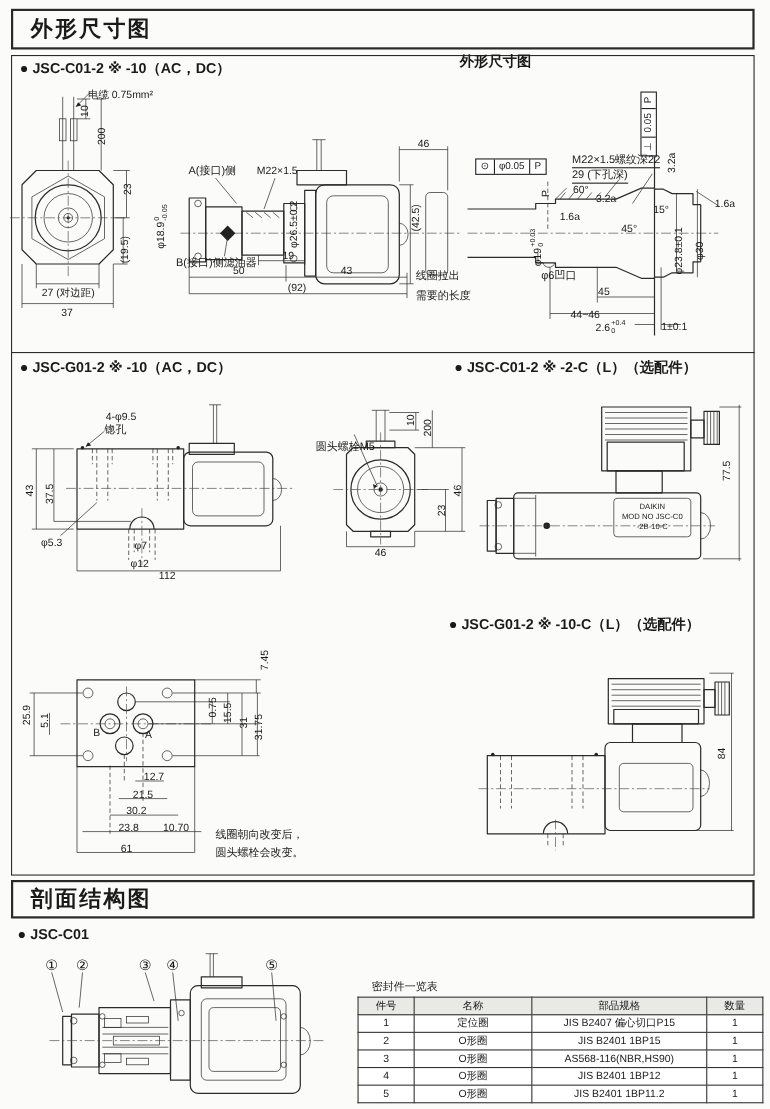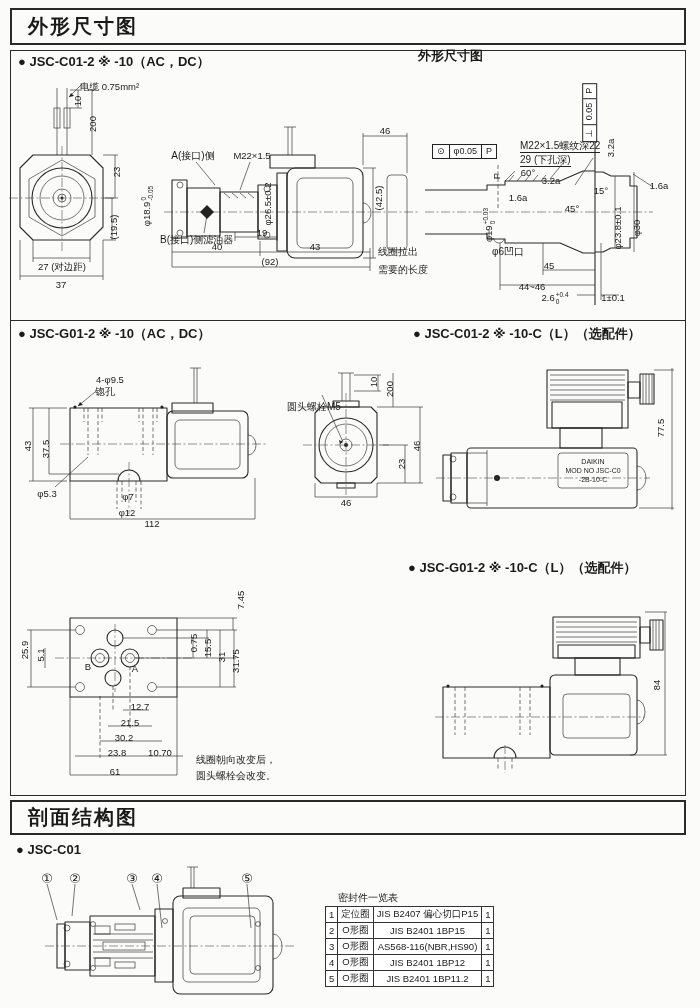--- a/index.html
+++ b/index.html
@@ -126,21 +126,21 @@
 </svg>
 <span class="lbl rot" style="left:147px;top:206px"><span>φ18.9</span><span class="stk">
       <i>0</i>
       <i>-0.05</i>
     </span></span>
 <span class="lbl cjk" style="left:193px;top:156px">A(接口)侧</span>
 <span class="lbl" style="left:252px;top:156px">M22×1.5</span>
 <span class="lbl cjk lblL" style="left:160px;top:240px">B(接口)侧滤油器</span>
 <span class="lbl rot" style="left:268px;top:204px">φ26.5±0.2</span>
 <span class="lbl" style="left:262px;top:233px">19</span>
-<span class="lbl" style="left:217px;top:247px">40</span>
+<span class="lbl" style="left:217px;top:247px">50</span>
 <span class="lbl" style="left:315px;top:247px">43</span>
 <span class="lbl" style="left:270px;top:262px">(92)</span>
 <span class="lbl" style="left:385px;top:131px">46</span>
 <span class="lbl rot" style="left:379px;top:198px">(42.5)</span>
 <span class="lbl cjk lblL" style="left:378px;top:252px">线圈拉出</span>
 <span class="lbl cjk lblL" style="left:378px;top:270px">需要的长度</span>
 
 <svg style="left:425px;top:80px" width="268" height="240" viewBox="0 0 268 240">
   <line class="ctr" x1="0" y1="132" x2="228" y2="132"></line>
   <line class="tn dsh" x1="73" y1="85" x2="73" y2="130"></line>
@@ -194,21 +194,21 @@
 <span class="lbl rot" style="left:611px;top:148px">3.2a</span>
 <span class="lbl" style="left:549px;top:266px">45</span>
 <span class="lbl" style="left:532px;top:287px">44~46</span>
 <span class="lbl" style="left:555px;top:298px"><span>2.6</span><span class="stk">
       <i>+0.4</i>
       <i>0</i>
     </span></span>
 <span class="lbl" style="left:613px;top:298px">1±0.1</span>
 
 <div class="sect" style="left:18px;top:334px">● JSC-G01-2 ※ -10（AC，DC）</div>
-<div class="sect" style="left:413px;top:334px">● JSC-C01-2 ※ -10-C（L）（选配件）</div>
+<div class="sect" style="left:413px;top:334px">● JSC-C01-2 ※ -2-C（L）（选配件）</div>
 
 <svg style="left:15px;top:362px" width="275" height="170" viewBox="0 0 275 170">
   <rect class="ol" x="55" y="46" width="97" height="73"></rect>
   <circle class="fl" cx="60" cy="45" r="1.6"></circle>
     <circle class="fl" cx="147" cy="45" r="1.6"></circle>
   <g class="tn dsh">
     <line x1="73" y1="46" x2="73" y2="93"></line>
       <line x1="83" y1="46" x2="83" y2="93"></line>
     <line x1="128" y1="46" x2="128" y2="93"></line>
       <line x1="138" y1="46" x2="138" y2="93"></line>
@@ -443,20 +443,26 @@
 </svg>
 <span class="balloon" style="left:47px;top:878px">①</span>
 <span class="balloon" style="left:75px;top:878px">②</span>
 <span class="balloon" style="left:132px;top:878px">③</span>
 <span class="balloon" style="left:157px;top:878px">④</span>
 <span class="balloon" style="left:247px;top:878px">⑤</span>
 
 <span class="lbl cjk lblL" style="left:338px;top:898px">密封件一览表</span>
 <table class="ptable" style="left:325px;top:906px">
   <tbody>
+      <tr>
+    <th style="width:44px">件号</th>
+    <th style="width:100px">名称</th>
+    <th style="width:152px">部品规格</th>
+    <th style="width:44px">数量</th>
+  </tr>
   <tr>
     <td>1</td>
     <td>定位圈</td>
     <td>JIS B2407 偏心切口P15</td>
     <td>1</td>
   </tr>
   <tr>
     <td>2</td>
     <td>O形圈</td>
     <td>JIS B2401 1BP15</td>

